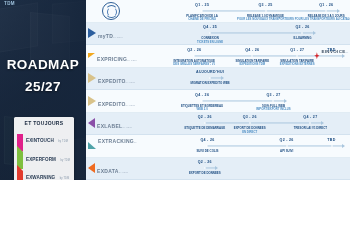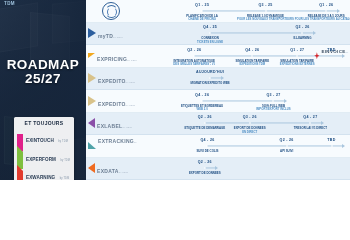--- a/index.html
+++ b/index.html
@@ -41,21 +41,21 @@
     font-size:4.5px; font-weight:bold; color:#9fc2dd; letter-spacing:.4px;
   }
   #roadmap-title {
     position:absolute; left:0; top:58px; width:86px;
     text-align:center; color:#fff;
     font-size:13.5px; font-weight:bold; letter-spacing:.4px;
     line-height:1.06;
     text-shadow:0 1px 2px rgba(0,0,0,.5);
   }
   #roadmap-year {
-    display:block; font-size:13.5px; font-weight:bold;
+    display:block; font-size:13.5px; font-weight:bold;margin-top:8px;
   }
 
   
   #legend-card {
     position:absolute; left:14px; top:117px; width:60px;
     background:rgba(255,255,255,.93);
     border-radius:1.5px;
     padding:3px 3px 4px;
     box-shadow:0 1px 3px rgba(0,0,0,.35);
   }

